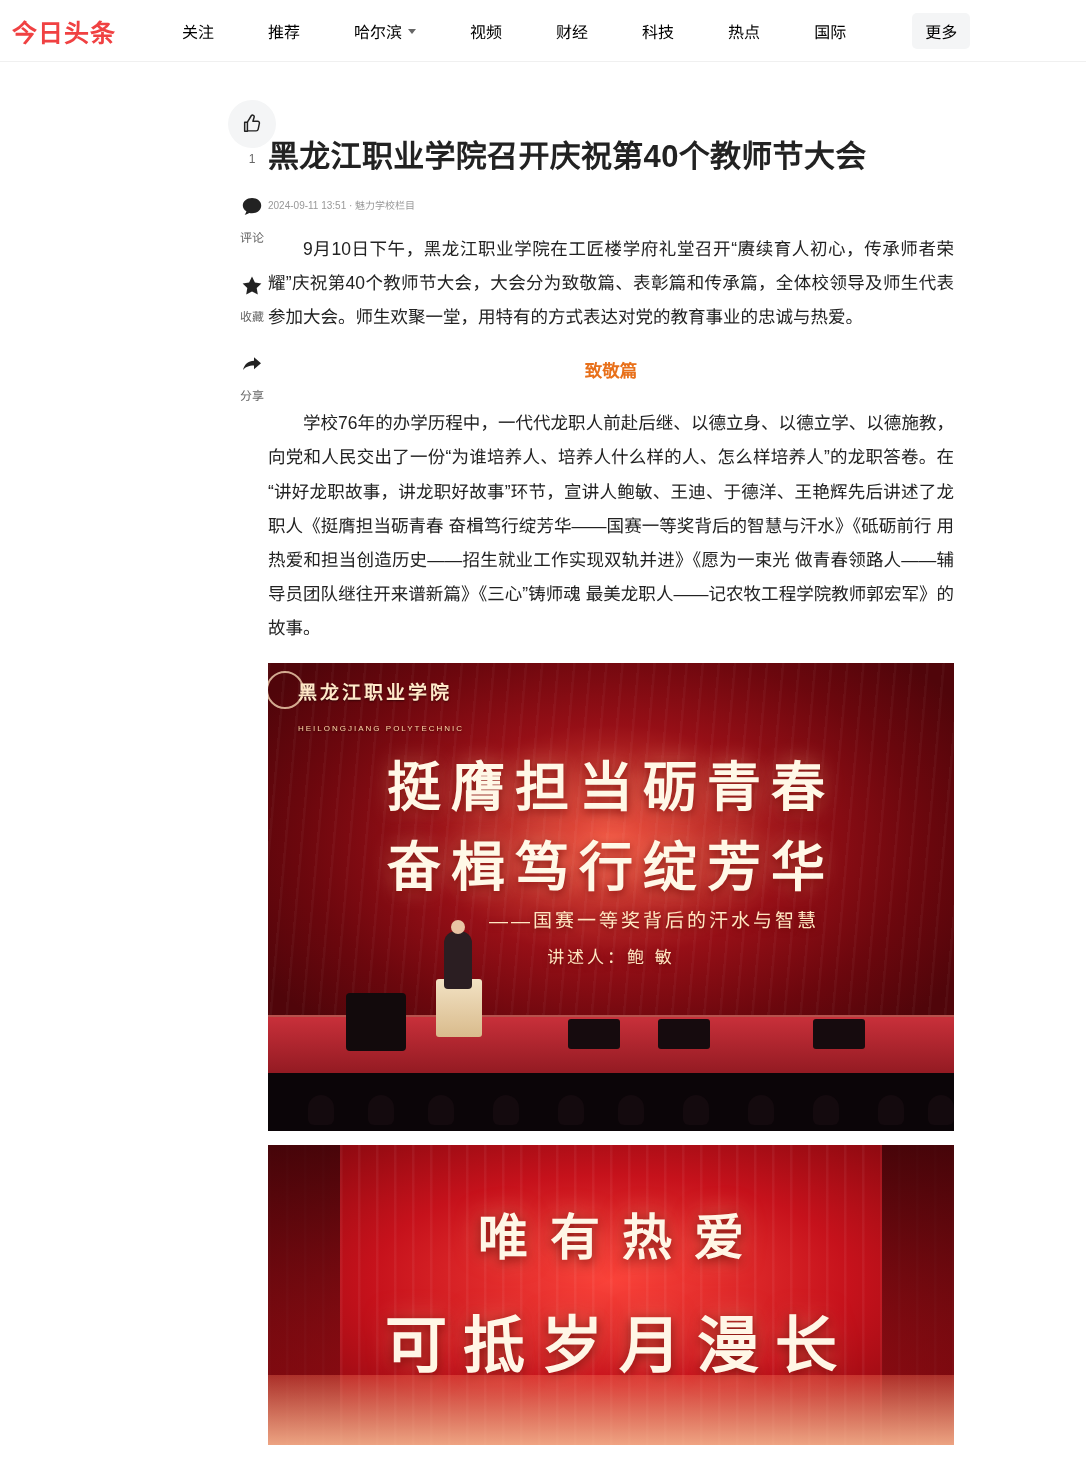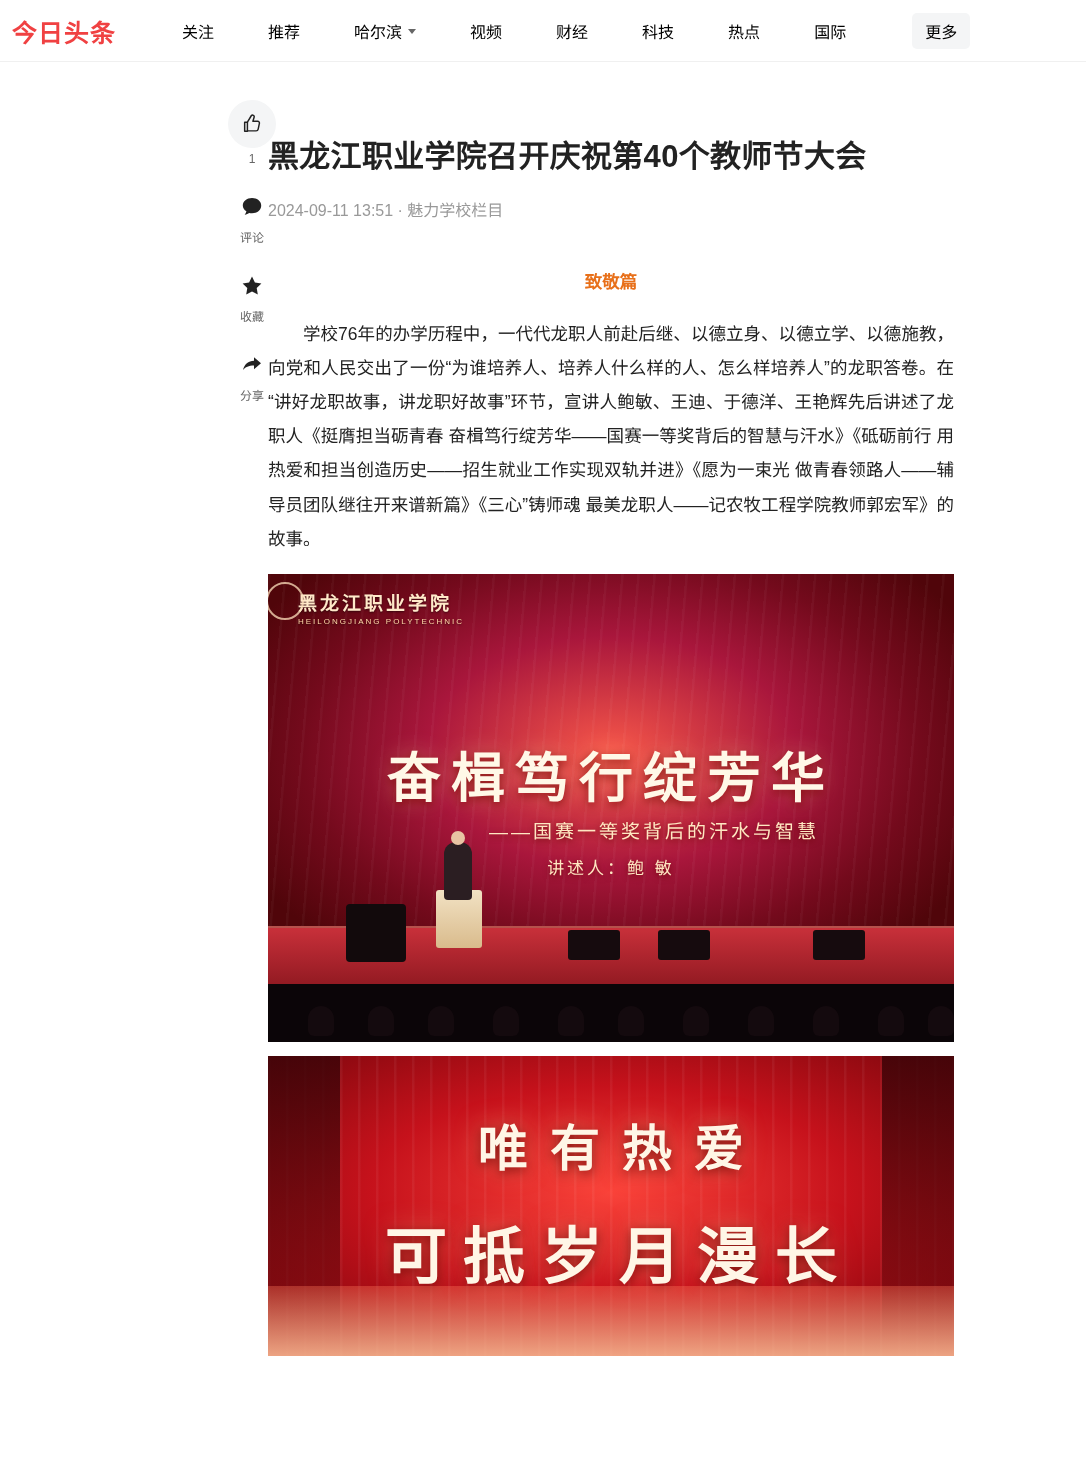--- a/index.html
+++ b/index.html
@@ -111,23 +111,23 @@
   }
   .title {
     font-size: 31px;
     line-height: 1.38;
     font-weight: 700;
     color: #222;
     margin: 0 0 18px 0;
     letter-spacing: 0.3px;
   }
   .meta {
-    font-size: 16px;
+    font-size: 10px;
     color: #999;
-    margin-bottom: 44px;
+    margin-bottom: 20px;
   }
   .para {
     font-size: 17.5px;
     line-height: 1.95;
     color: #222;
     margin: 0 0 18px 0;
     text-indent: 2em;
     text-align: justify;
   }
   .section-head {
@@ -140,41 +140,41 @@
   }
   .figure {
     width: 686px;
     margin: 14px 0 0 0;
     display: block;
     position: relative;
     overflow: hidden;
   }
 
   
-  .img1 { height: 468px; background: #4c1d95; position: relative; }
+  .img1 { height: 468px; background: #000000; position: relative; }
   .img1 .glow {
     position: absolute; inset: 0;
     background:
       radial-gradient(ellipse 60% 55% at 50% 38%, rgba(255,90,70,0.95) 0%, rgba(200,20,30,0.75) 45%, rgba(120,8,15,0.9) 75%, rgba(80,5,10,1) 100%);
   }
   .img1 .rays {
     position: absolute; inset: 0;
     background: repeating-linear-gradient(95deg, rgba(255,255,255,0.045) 0px, rgba(255,255,255,0.045) 2px, rgba(0,0,0,0) 3px, rgba(0,0,0,0) 16px);
     opacity: .8;
   }
   .img1 .schoollogo {
     position: absolute; top: 14px; left: 30px;
     color: #ffe9c9; font-size: 19px; font-weight: 700;
     letter-spacing: 3px;
     text-shadow: 0 1px 2px rgba(0,0,0,.5);
   }
   .img1 .schoollogo small {
     display: block;
     font-size: 8px; letter-spacing: 2px; font-weight: 400; color: #ffd9a8;
-    margin-top: 2px;
+    margin-top: 20px;
   }
   .img1 .seal {
     position: absolute; top: 8px; left: -2px;
     width: 38px; height: 38px; border-radius: 50%;
     border: 2px solid rgba(255,225,190,.75);
   }
   .img1 .bigline1, .img1 .bigline2 {
     position: absolute;
     width: 100%;
     text-align: center;
@@ -335,35 +335,37 @@
       </div>
       <div class="caption">分享</div>
     </div>
   </div>
 
   <div class="article">
 
     <h1 class="title">黑龙江职业学院召开庆祝第40个教师节大会</h1>
     <div class="meta">2024-09-11 13:51 · 魅力学校栏目</div>
 
+    <p class="para">9月10日下午，黑龙江职业学院在工匠楼学府礼堂召开“赓续育人初心，传承师者荣耀”庆祝第40个教师节大会，大会分为致敬篇、表彰篇和传承篇，全体校领导及师生代表参加大会。师生欢聚一堂，用特有的方式表达对党的教育事业的忠诚与热爱。</p>
 
     <div class="section-head">致敬篇</div>
 
     <p class="para">学校76年的办学历程中，一代代龙职人前赴后继、以德立身、以德立学、以德施教，向党和人民交出了一份“为谁培养人、培养人什么样的人、怎么样培养人”的龙职答卷。在“讲好龙职故事，讲龙职好故事”环节，宣讲人鲍敏、王迪、于德洋、王艳辉先后讲述了龙职人《挺膺担当砺青春 奋楫笃行绽芳华——国赛一等奖背后的智慧与汗水》《砥砺前行 用热爱和担当创造历史——招生就业工作实现双轨并进》《愿为一束光 做青春领路人——辅导员团队继往开来谱新篇》《三心”铸师魂 最美龙职人——记农牧工程学院教师郭宏军》的故事。</p>
 
     <div class="figure img1">
       <div class="glow"></div>
       <div class="rays"></div>
 
       <div class="schoollogo">
         <span>黑龙江职业学院</span>
         <small>HEILONGJIANG POLYTECHNIC</small>
       </div>
       <div class="seal"></div>
 
+      <div class="bigline1">挺膺担当砺青春</div>
       <div class="bigline2">奋楫笃行绽芳华</div>
       <div class="subline">——国赛一等奖背后的汗水与智慧</div>
       <div class="speaker">讲述人：鲍 敏</div>
 
       <div class="stagefloor"></div>
       <div class="podium"></div>
       <div class="person"></div>
       <div class="cam"></div>
       <div class="spk" style="left:300px"></div>
       <div class="spk" style="left:390px"></div>

